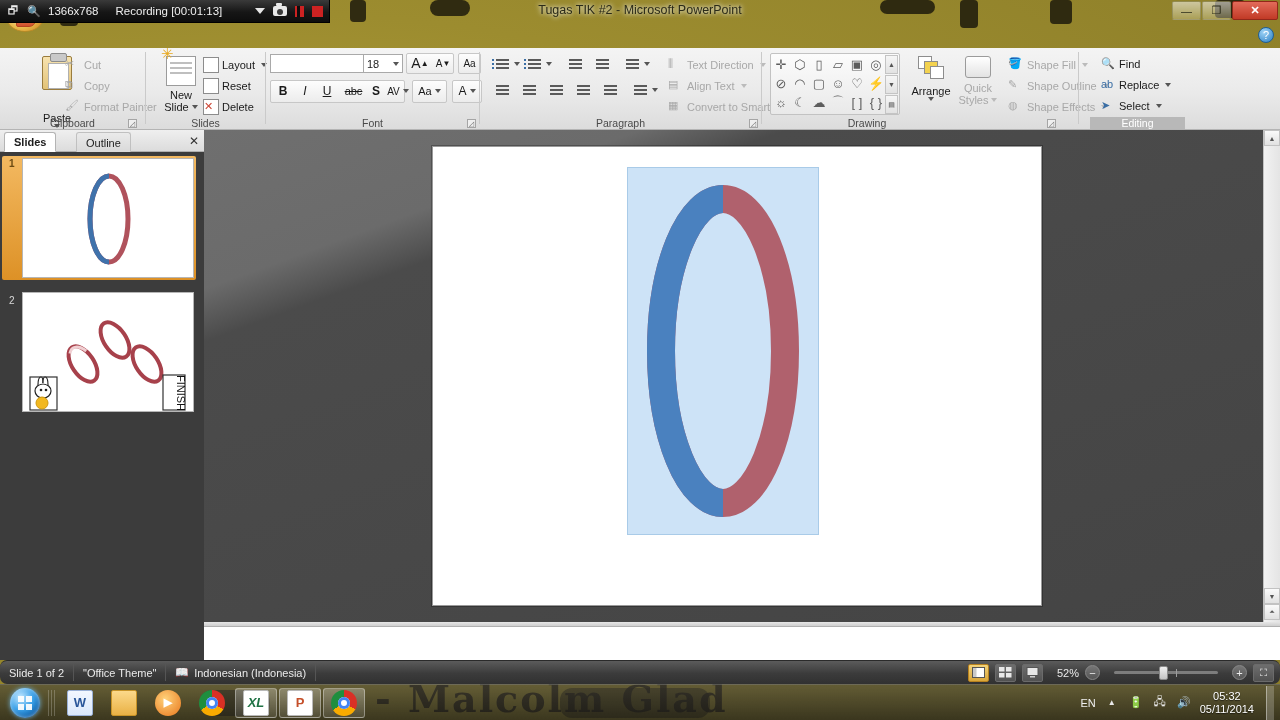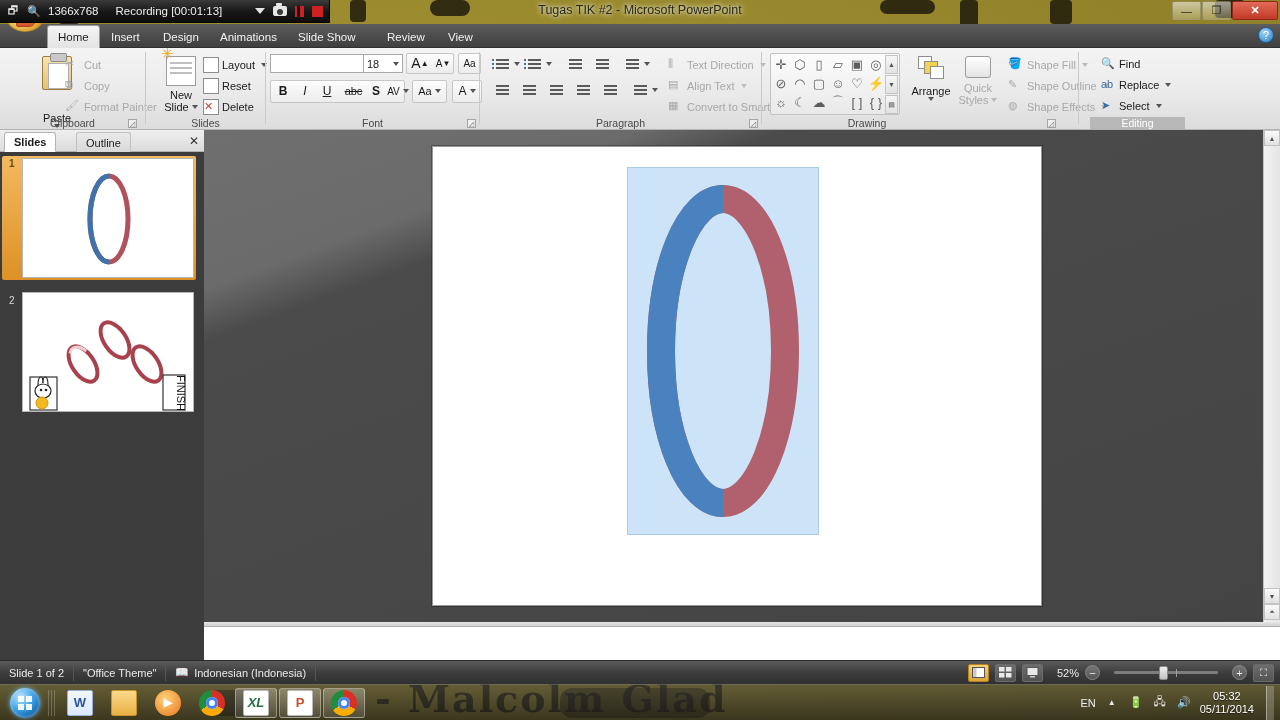--- a/index.html
+++ b/index.html
@@ -298,21 +298,21 @@
     border-left:1px solid #c2c2c2;
   }
   .vs-btn { position:absolute; left:0; width:16px;height:16px; background:linear-gradient(#fafafa,#e1e1e1); border:1px solid #c2c2c2; display:flex;align-items:center;justify-content:center;font-size:7px;color:#555;}
 
   
   .statusbar {
     position:absolute; left:0; top: 660px; width: 1280px; height: 24px;
     background: linear-gradient(#5b5b5b,#3b3b3b 55%, #313131);
     border-top:1px solid #2a2a2a;
     color:#eaeaea; font-size: 11px;
-    display:flex; align-items:center;
+    display:flex; align-items:center;border-radius:7px;
   }
   .sb-item { padding: 0 9px; display:flex; align-items:center; gap:5px; border-right:1px solid #555; height: 17px;}
   .sb-right { margin-left:auto; display:flex; align-items:center; gap:6px; padding-right: 6px;}
   .view-btn {
     width: 21px; height: 18px; border:1px solid #6b6b6b; border-radius:2px;
     background: linear-gradient(#6e6e6e,#525252);
     display:flex;align-items:center;justify-content:center;
   }
   .view-btn.active { background: linear-gradient(#f3d37a,#d9a63a); border-color:#b8821f; }
   .zoom-slider { position:relative; width: 120px; height: 16px; display:flex; align-items:center; }
@@ -403,29 +403,20 @@
     <div class="titlebar"></div>
     <div class="pp-logo"></div>
     <div class="title-text">Tugas TIK #2 - Microsoft PowerPoint</div>
     <div class="win-buttons">
       <div class="win-btn">—</div>
       <div class="win-btn">❐</div>
       <div class="win-btn close">✕</div>
     </div>
     <div class="helpbtn">?</div>
 
-    <div class="tabsrow">
-      <div class="tab active" style="left:47px;">Home</div>
-      <div class="tab" style="left:101px;">Insert</div>
-      <div class="tab" style="left:153px;">Design</div>
-      <div class="tab" style="left:210px;">Animations</div>
-      <div class="tab" style="left:288px;">Slide Show</div>
-      <div class="tab" style="left:377px;">Review</div>
-      <div class="tab" style="left:438px;">View</div>
-    </div>
 
     <div class="ribbon">
 
       <div class="group" style="left:0px; width:145px;">
         <div class="rb-big" style="left:12px; top:8px; width:44px;margin-left:23px;">
           <div class="clipboard-icon"></div>
           <div style="margin-top:22px;">Paste</div>
           <div class="caret" style="margin-left:0;"></div>
         </div>
         <div class="rb-btn dim" style="left:62px; top:7px;">

